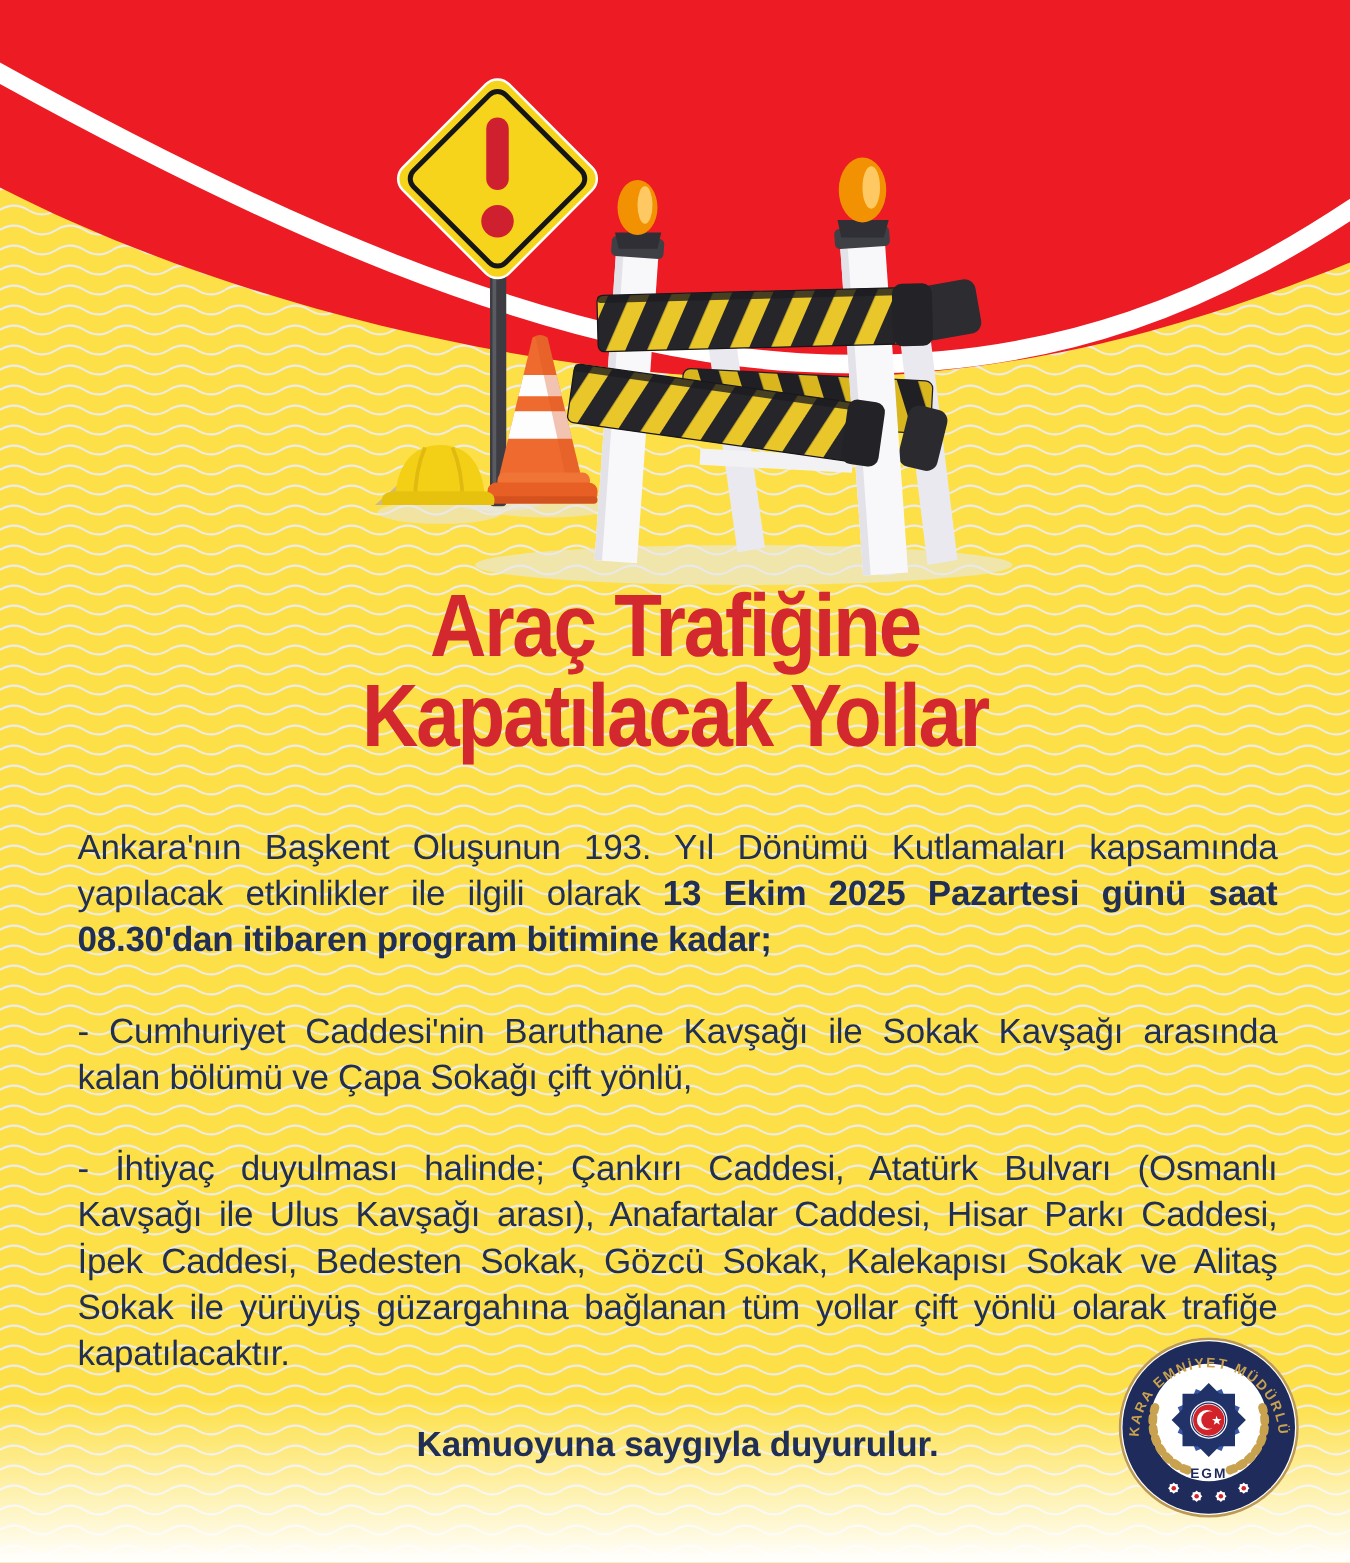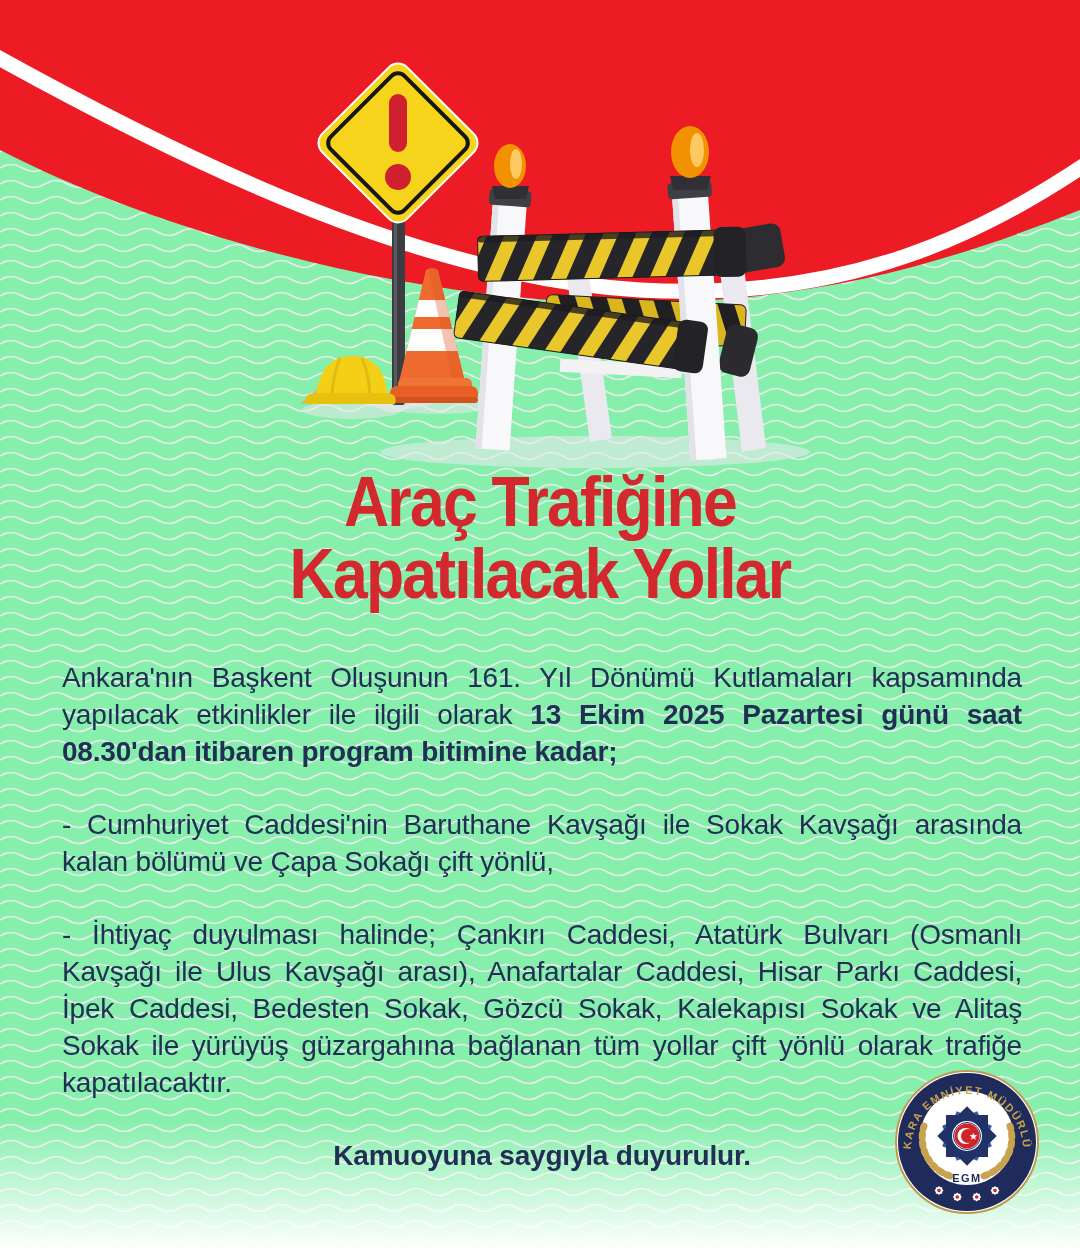--- a/index.html
+++ b/index.html
@@ -1,19 +1,19 @@
 <!DOCTYPE html>
 <html><head>
 <meta charset="utf-8">
 <style>
   * { margin:0; padding:0; box-sizing:border-box; }
   html,body { background:#ffffff; }
   .page {
     position:relative; width:1080px; height:1250px;
-    background:#86efac; overflow:hidden;
+    background:#fde047; overflow:hidden;
     font-family:"Liberation Sans", sans-serif;
     padding-left:29px;
   }
   .layer { position:absolute; left:0; top:0; }
   .bg-waves { width:1080px; height:1250px; }
   .header-curve { width:1080px; height:480px; }
   .illustration { width:1080px; height:500px; }
   .title {
     position:absolute; top:466px; left:0; width:1080px;
     text-align:center; color:#d2282e; font-weight:700;
@@ -165,21 +165,21 @@
       <path d="M306,404 q-3,-10 9,-11 h72 q11,1 8,11 z" fill="#e6c20e"></path>
     </g>
   </svg>
 
   <div class="title">
     <div>Araç Trafiğine</div>
     <div>Kapatılacak Yollar</div>
   </div>
 
   <div class="body-text">
-    <p><span>Ankara'nın Başkent Oluşunun 161. Yıl Dönümü Kutlamaları kapsamında yapılacak etkinlikler ile ilgili olarak </span><strong>13 Ekim 2025 Pazartesi günü saat 08.30'dan itibaren program bitimine kadar;</strong></p>
+    <p><span>Ankara'nın Başkent Oluşunun 193. Yıl Dönümü Kutlamaları kapsamında yapılacak etkinlikler ile ilgili olarak </span><strong>13 Ekim 2025 Pazartesi günü saat 08.30'dan itibaren program bitimine kadar;</strong></p>
     <p>- Cumhuriyet Caddesi'nin Baruthane Kavşağı ile Sokak Kavşağı arasında kalan bölümü ve Çapa Sokağı çift yönlü,</p>
     <p>- İhtiyaç duyulması halinde; Çankırı Caddesi, Atatürk Bulvarı (Osmanlı Kavşağı ile Ulus Kavşağı arası), Anafartalar Caddesi, Hisar Parkı Caddesi, İpek Caddesi, Bedesten Sokak, Gözcü Sokak, Kalekapısı Sokak ve Alitaş Sokak ile yürüyüş güzargahına bağlanan tüm yollar çift yönlü olarak trafiğe kapatılacaktır.</p>
     <p class="closing">Kamuoyuna saygıyla duyurulur.</p>
   </div>
 
   <div class="logo-wrap">
     <svg viewBox="0 0 160 160">
       <circle cx="80" cy="78" r="72" fill="#ffffff"></circle>
       <circle cx="80" cy="78" r="71" fill="none" stroke="#bd9a52" stroke-width="2"></circle>
       <circle cx="80" cy="78" r="69" fill="#1e2b5b"></circle>

